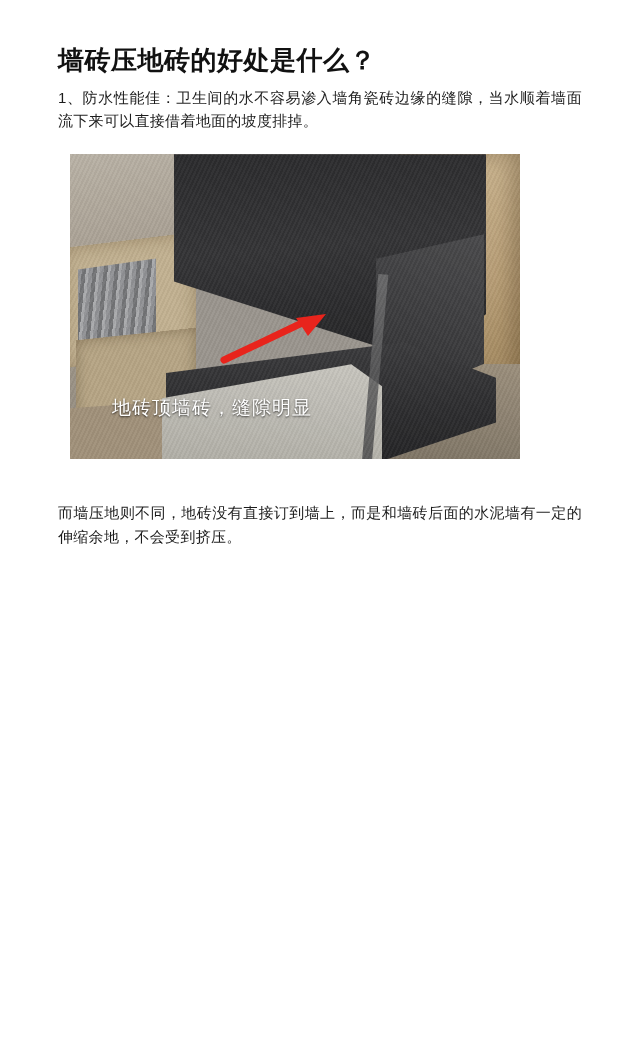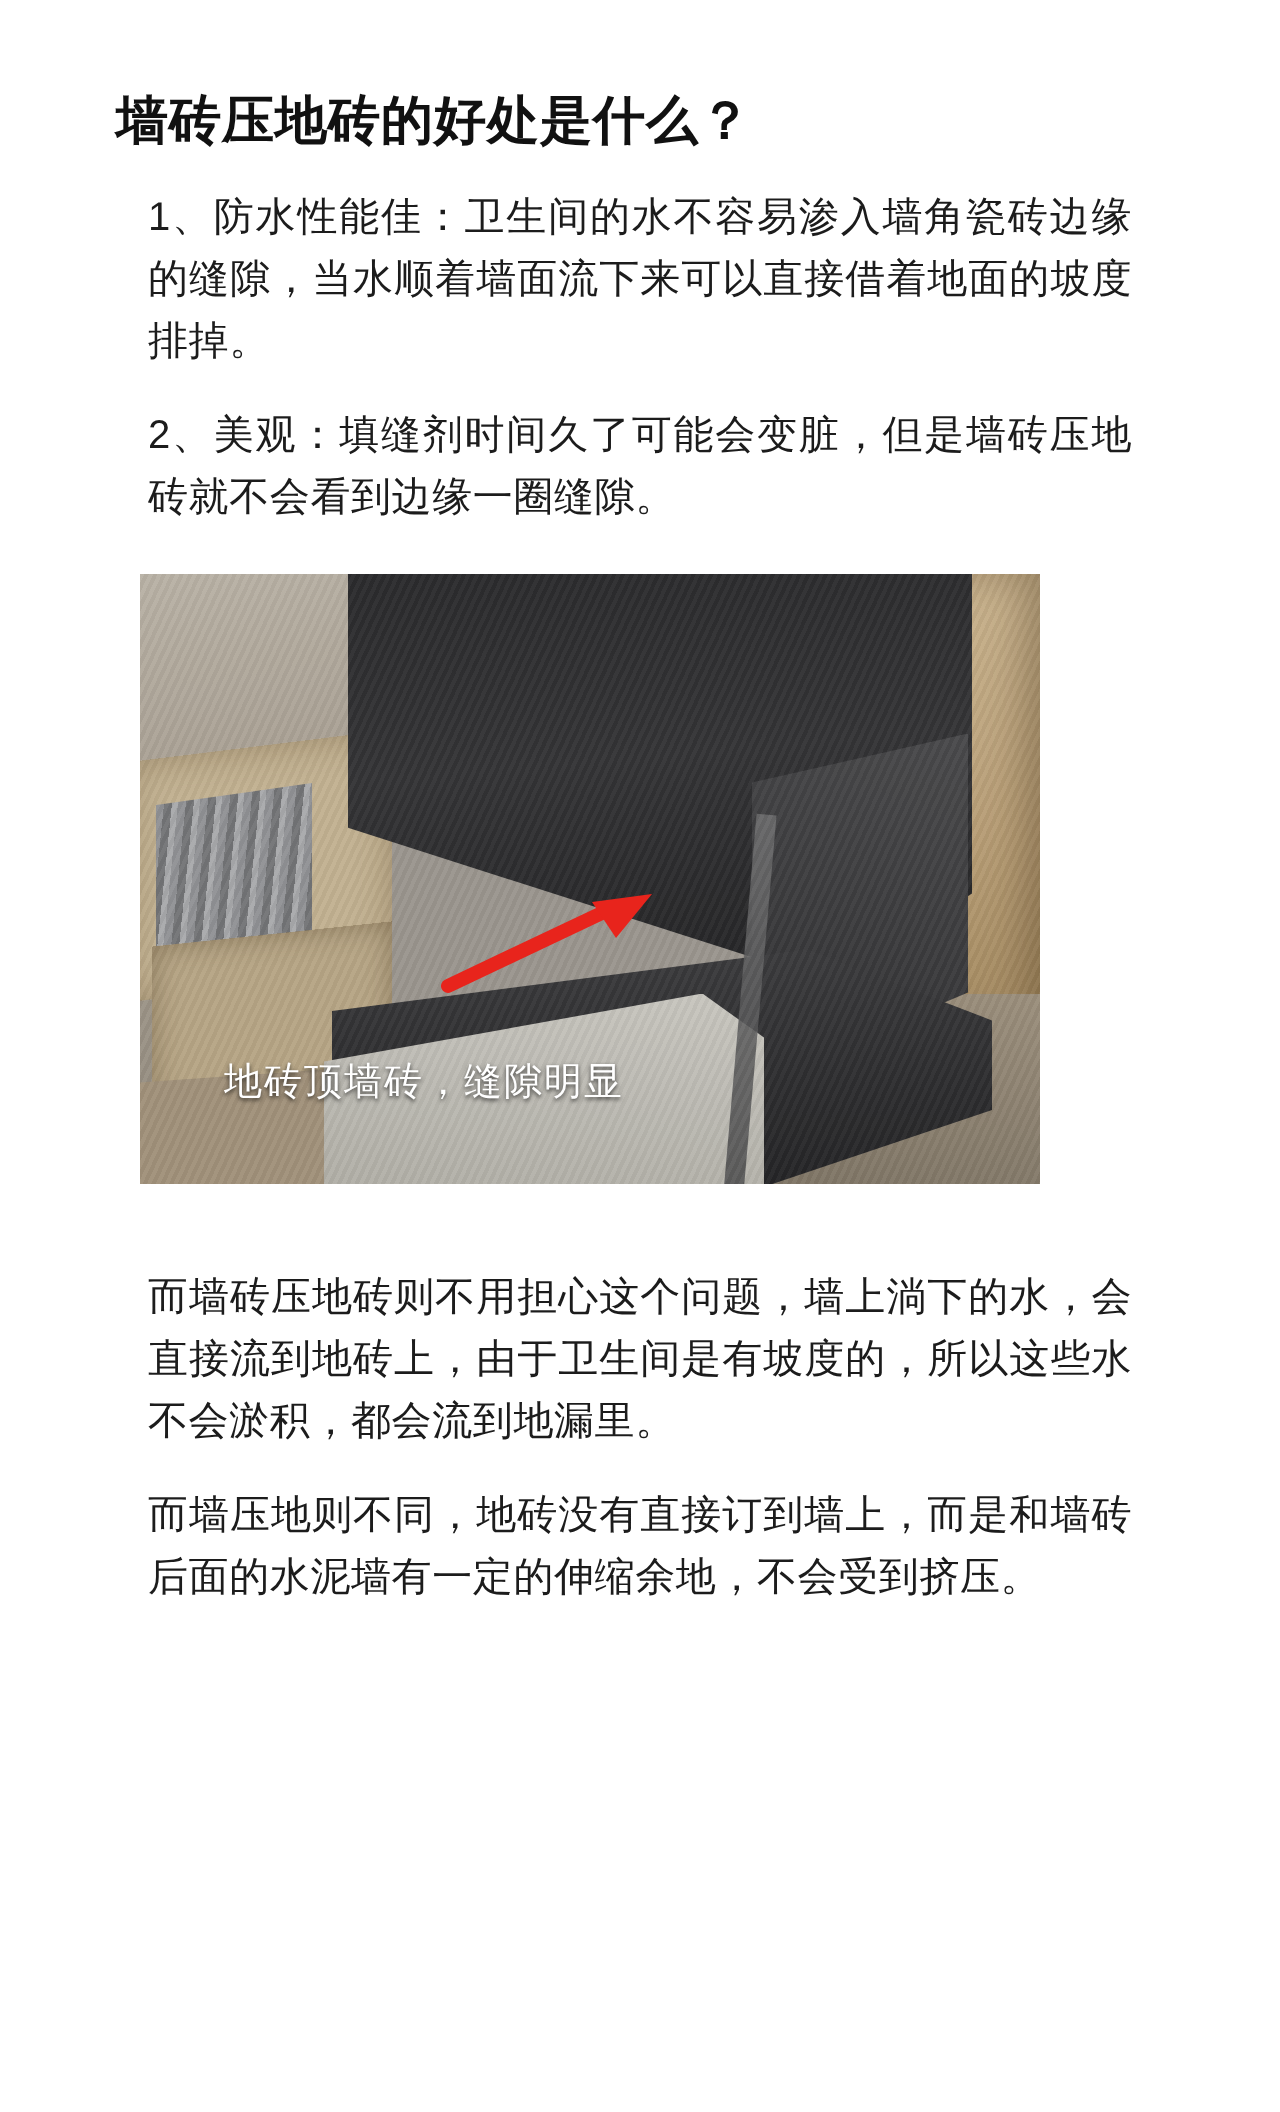--- a/index.html
+++ b/index.html
@@ -23,23 +23,23 @@
   }
   h2.heading {
     font-size: 26px;
     font-weight: 700;
     line-height: 1.3;
     margin: 0 0 8px 0;
     letter-spacing: 0.5px;
     color: #111111;
   }
   p.para {
-    font-size: 20px;
+    font-size: 15px;
     line-height: 1.55;
-    margin: 16px;
+    margin: 0;
     text-align: justify;
     letter-spacing: 0.3px;
     color: #1c1c1c;
   }
   .section-one p.para {
     margin-bottom: 0px;
   }
   .figure {
     margin: 22px 0 12px 12px;
     width: 450px;
@@ -193,21 +193,20 @@
   }
 </style>
 </head>
 <body>
 
 <div class="page">
 
   <section class="section-one">
     <h2 class="heading">墙砖压地砖的好处是什么？</h2>
     <p class="para">1、防水性能佳：卫生间的水不容易渗入墙角瓷砖边缘的缝隙，当水顺着墙面流下来可以直接借着地面的坡度排掉。</p>
-    <p class="para">2、美观：填缝剂时间久了可能会变脏，但是墙砖压地砖就不会看到边缘一圈缝隙。</p>
   </section>
 
   <figure class="figure">
     <div class="photo">
       <div class="floor-left"></div>
       <div class="carton-a"></div>
       <div class="metal-stack"></div>
       <div class="carton-a2"></div>
       <div class="carton-a3"></div>
       <div class="carton-right-edge"></div>
@@ -224,17 +223,16 @@
       <svg class="arrow" viewBox="0 0 110 55">
         <line x1="4" y1="48" x2="82" y2="11" stroke="#e8241c" stroke-width="7" stroke-linecap="round"></line>
         <polygon points="106,2 76,6 88,24" fill="#e8241c"></polygon>
       </svg>
 
       <div class="caption">地砖顶墙砖，缝隙明显</div>
     </div>
   </figure>
 
   <section class="section-two">
-    <p class="para">而墙砖压地砖则不用担心这个问题，墙上淌下的水，会直接流到地砖上，由于卫生间是有坡度的，所以这些水不会淤积，都会流到地漏里。</p>
     <p class="para">而墙压地则不同，地砖没有直接订到墙上，而是和墙砖后面的水泥墙有一定的伸缩余地，不会受到挤压。</p>
   </section>
 
 </div>
 
 </body></html>

